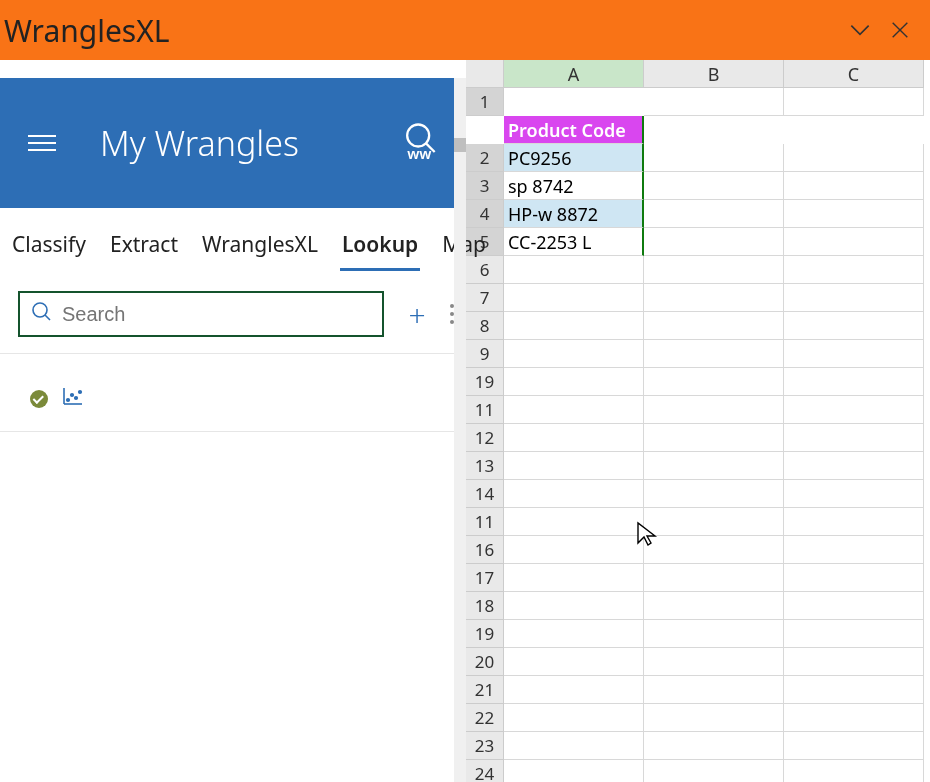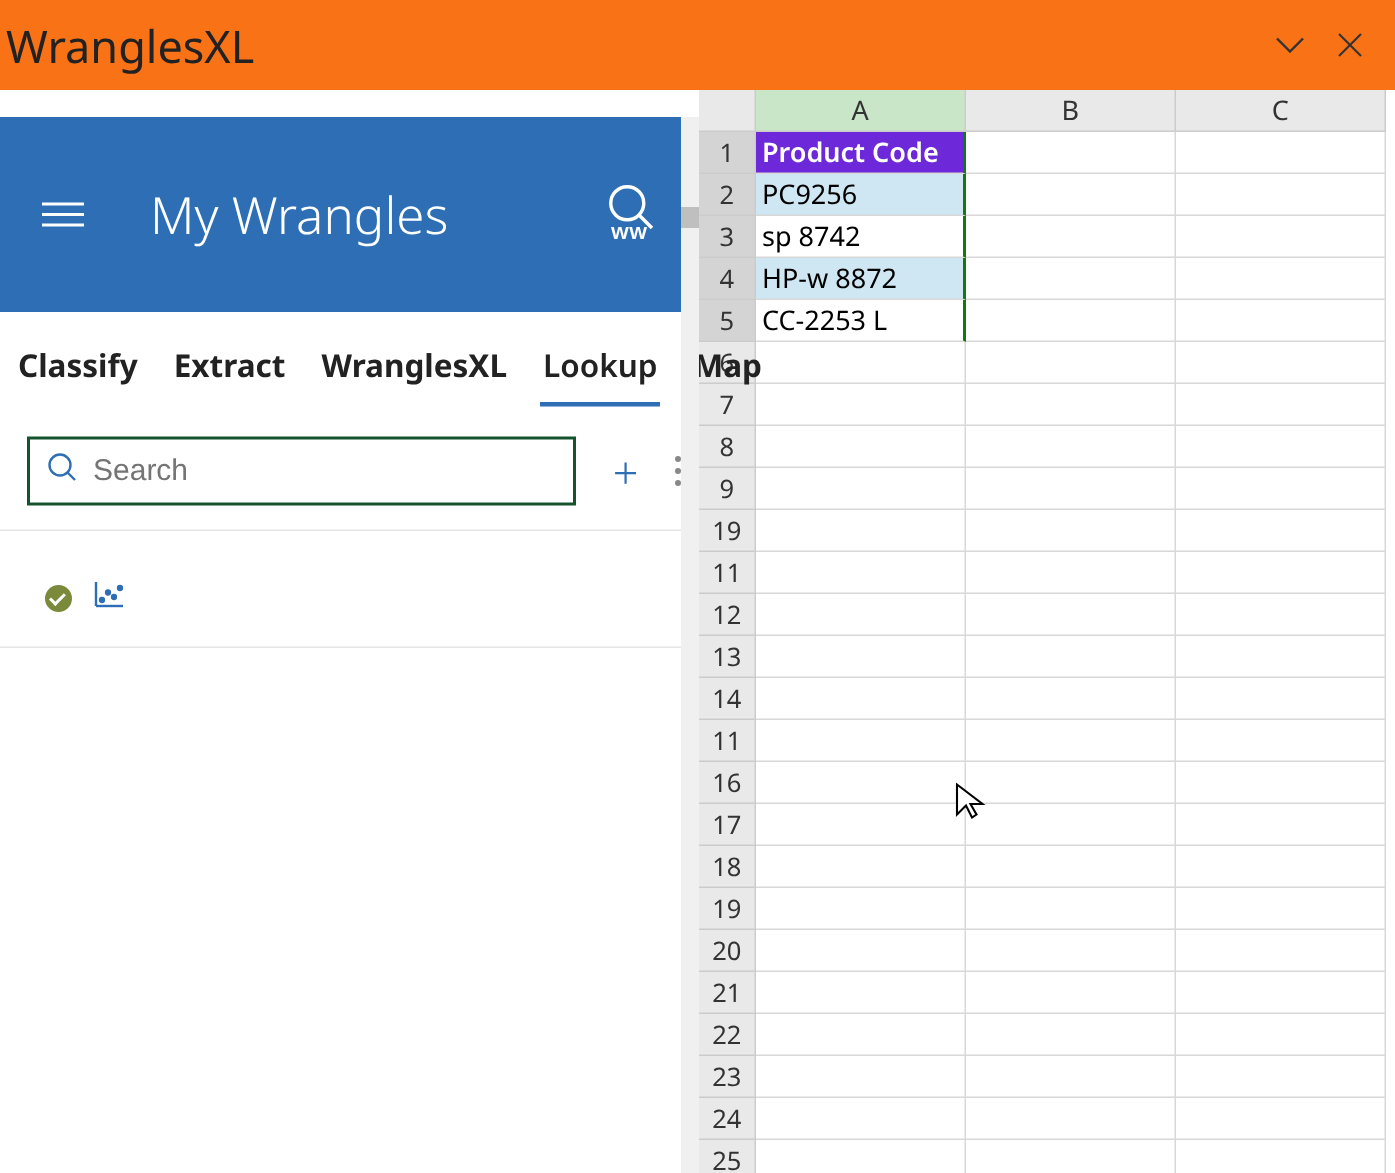--- a/index.html
+++ b/index.html
@@ -83,21 +83,20 @@
   display: flex;
   gap: 20px;
   padding: 18px 10px 0 10px;
   font-size: 21px;
   color: #222;
 }
 .tabstrip .tab {
   padding: 4px 2px 10px 2px;
   border-bottom: 3px solid transparent;
   cursor: pointer;
-  font-weight: bold;
 }
 .tabstrip .tab.active {
   font-weight: 600;
   border-bottom-color: #2d6eb5;
 }
 
 
 .search-row {
   display: flex;
   align-items: center;
@@ -237,23 +236,24 @@
   border-right: 1px solid #d8d8d8;
   border-bottom: 1px solid #d8d8d8;
   height: 28px;
   line-height: 28px;
   padding: 0 4px;
   color: #000;
   white-space: nowrap;
   overflow: hidden;
 }
 .cell.header {
-  background: #6d28d9;
+  background: #d946ef;
   color: #fff;
   font-weight: 600;
+  margin-top: 28px;
 }
 .cell.band {
   background: #cfe6f3;
 }
 .cell.sel-br {
   border-right: 2px solid #0f7b0f;
 }
 .colhdr, .cell { text-align: left; padding-left: 6px; }
 .colhdr { text-align: center; padding-left: 0; }
 

